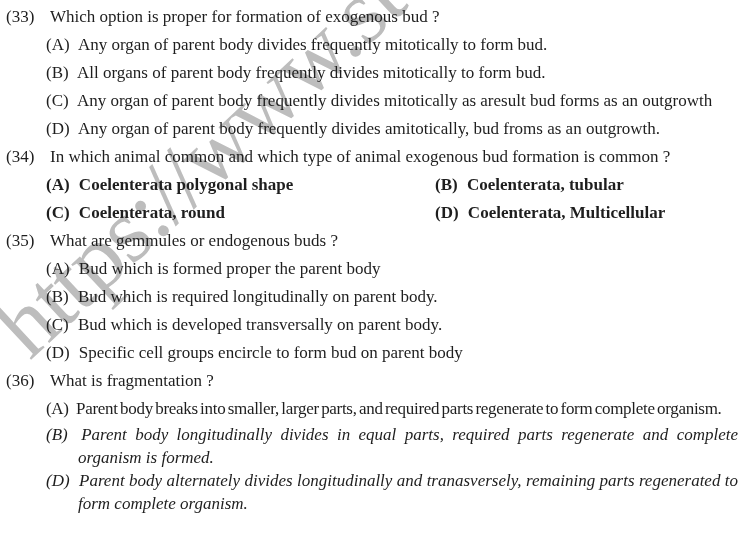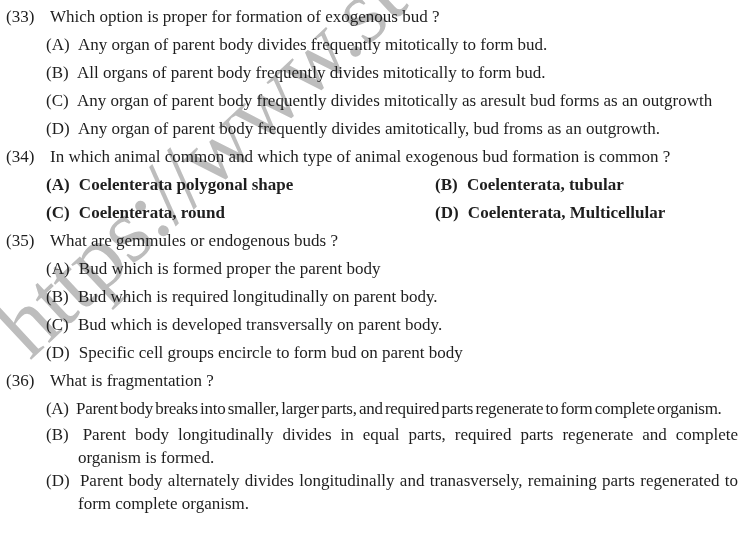--- a/index.html
+++ b/index.html
@@ -43,21 +43,21 @@
   .q-text { flex: 1; white-space: nowrap; }
   .options { margin-left: 46px; }
   .option {
     line-height: 28px;
     padding-left: 32px;
     text-indent: -32px;
   }
   .option .label { margin-right: 5px; }
   .nowrap { white-space: nowrap; }
   .squeeze { white-space: nowrap; word-spacing: -1.6px; letter-spacing: -0.3px; }
-  .wrapjustify { text-align: justify; line-height: 23px; }
+  .wrapjustify { text-align: justify; line-height: 23px; font-style: italic; }
   .two-col {
     display: grid;
     grid-template-columns: 389px 1fr;
   }
   .two-col .option { white-space: nowrap; font-weight: bold; }
 </style>
 </head>
 <body>
 
 <div class="page">

